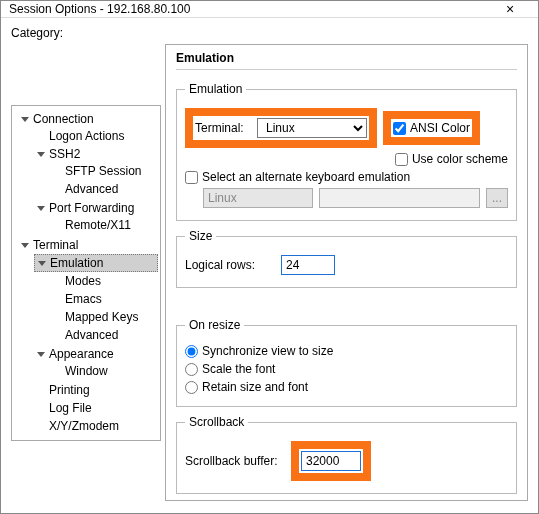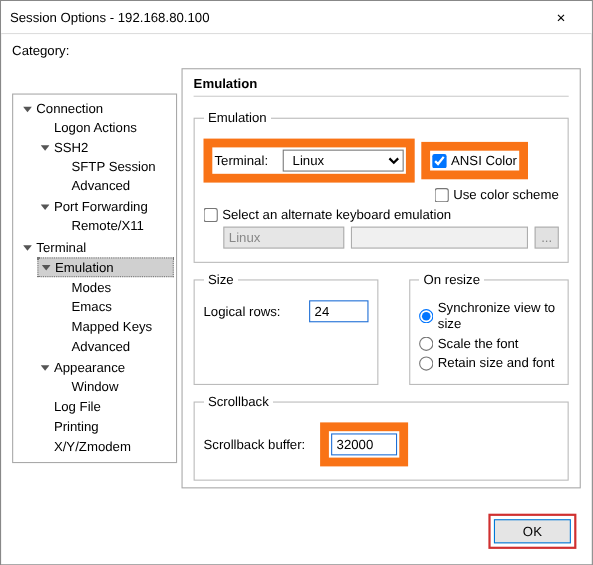--- a/index.html
+++ b/index.html
@@ -25,21 +25,21 @@
 legend { padding: 0 4px; }
 .row-line { display: flex; align-items: center; gap: 6px; margin: 4px 0; }
 .row-line label { min-width: 56px; }
 select, input[type=text] { border: 1px solid #7a7a7a; background: #fff; height: 20px; padding: 1px 4px; font-size: 12px; }
 select { width: 110px; }
 input.num { width: 54px; border: 1px solid #1e6fd6; }
 .dropdown-dis { width: 110px; height: 20px; border: 1px solid #adadad; background: #e6e6e6; color: #888; display: inline-flex; align-items: center; padding: 0 4px; }
 .textbox-dis { flex: 1; height: 20px; border: 1px solid #adadad; background: #f0f0f0; }
 .btn-dis { width: 22px; height: 20px; border: 1px solid #adadad; background: #e1e1e1; color: #888; text-align: center; line-height: 18px; }
 .hl-red { border: 8px solid #f97316; padding: 2px; }
-.two-col { display: flex; gap: 28px; }
+.two-col { display: flex; gap: 28px; flex-direction: column; }
 .two-col fieldset { flex: 1; }
 input[type=checkbox], input[type=radio] { margin-right: 4px; vertical-align: middle; }
 .footer { display: flex; justify-content: flex-end; gap: 8px; padding: 10px 14px 14px; }
 .footer button { width: 70px; height: 22px; border: 1px solid #0078d7; background: #e5e5e5; }
 .footer .hl { border: 2px solid #d03030; padding: 3px; }
 .chk { display: inline-flex; align-items: center; }
 </style>
 </head>
 <body>
 
@@ -173,27 +173,27 @@
                     <div class="row">
                       <span class="sp"></span>
                       <span>Window</span>
                     </div>
                   </li>
               </ul>
             </li>
             <li>
                 <div class="row">
                   <span class="sp"></span>
+                  <span>Printing</span>
+                </div>
+              </li>
+            <li>
+                <div class="row">
+                  <span class="sp"></span>
                   <span>Log File</span>
-                </div>
-              </li>
-            <li>
-                <div class="row">
-                  <span class="sp"></span>
-                  <span>Printing</span>
                 </div>
               </li>
             <li>
                 <div class="row">
                   <span class="sp"></span>
                   <span>X/Y/Zmodem</span>
                 </div>
               </li>
           </ul>
         </li>

